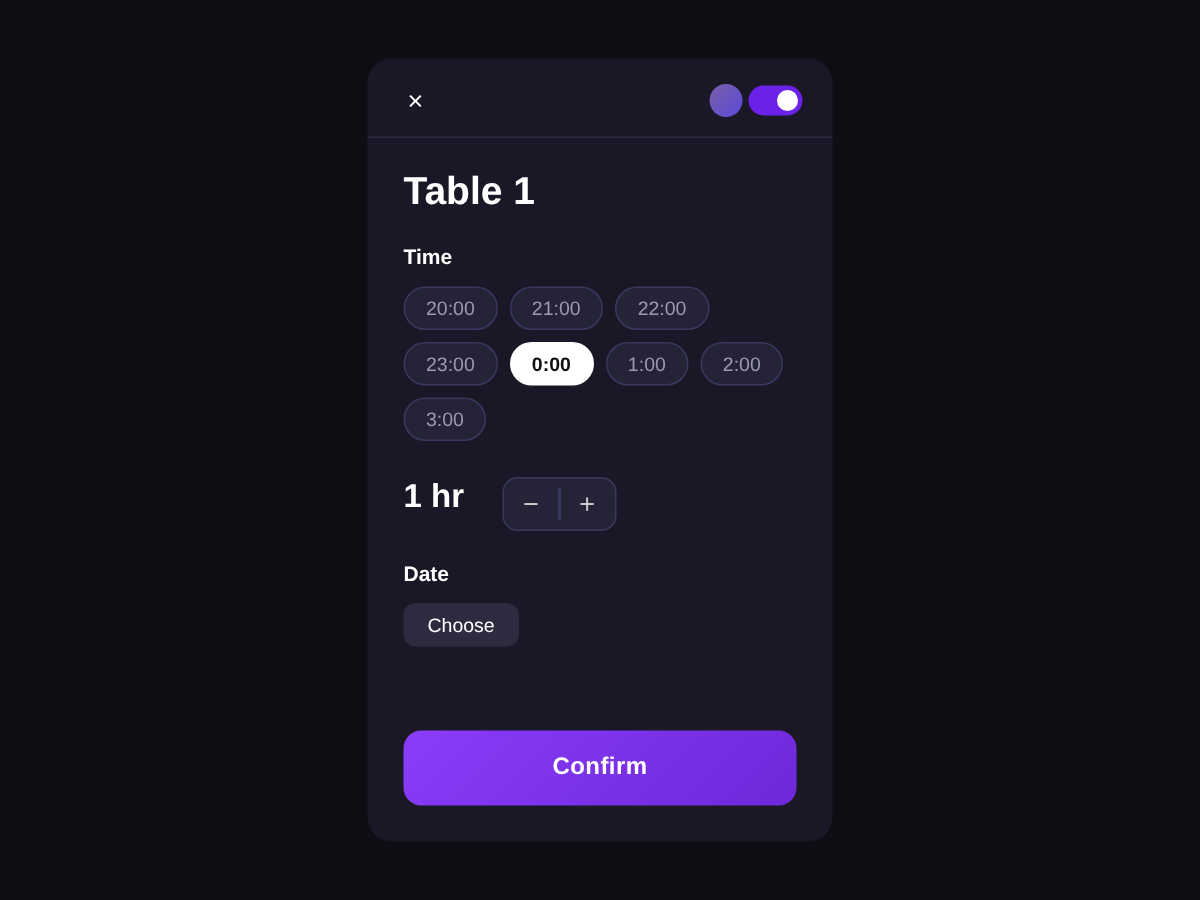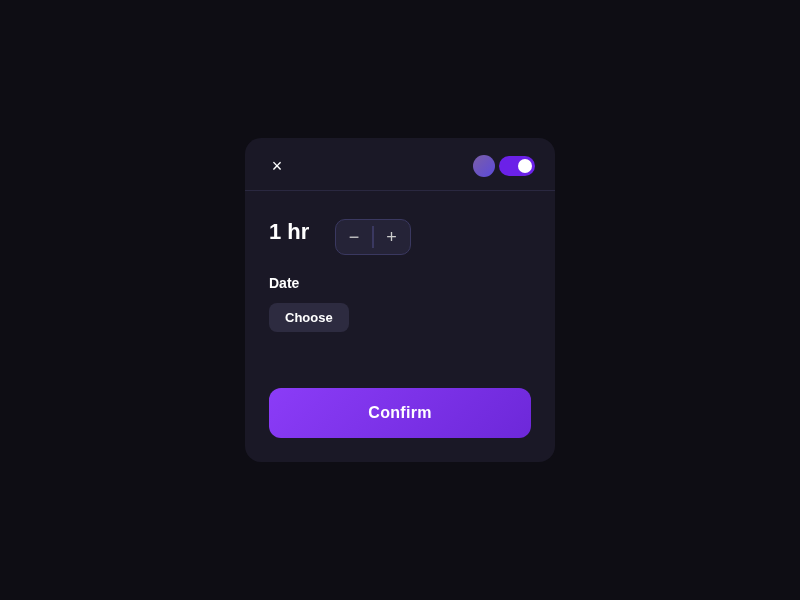--- a/index.html
+++ b/index.html
@@ -189,21 +189,21 @@
       font-weight: 500;
     }
 
     .choose-btn {
       background-color: #2d2b40;
       color: #ffffff;
       border: none;
       border-radius: 8px;
       padding: 7px 16px;
       font-size: 13px;
-      font-weight: 700;
+      font-weight: 400;
       cursor: pointer;
       transition: background 0.15s;
     }
 
     .confirm-btn {
       display: block;
       width: calc(100% - 48px);
       margin: 0 24px;
       background: linear-gradient(135deg, #8b3cf7, #6d28d9);
       color: #ffffff;
@@ -224,21 +224,35 @@
 <div class="modal">
   <div class="modal-header">
     <button class="close-btn">×</button>
     <div class="toggle-wrapper">
       <div class="toggle-avatar"></div>
       <div class="toggle-switch"></div>
     </div>
   </div>
 
   <div class="modal-body">
-
+    <h2 class="table-title">Table 1</h2>
+
+    <div class="duration-section">
+      <div class="section-label">Time</div>
+      <div class="time-grid">
+        <button class="time-chip">20:00</button>
+        <button class="time-chip">21:00</button>
+        <button class="time-chip">22:00</button>
+        <button class="time-chip">23:00</button>
+        <button class="time-chip selected">0:00</button>
+        <button class="time-chip">1:00</button>
+        <button class="time-chip">2:00</button>
+        <button class="time-chip">3:00</button>
+      </div>
+    </div>
 
     <div class="duration-section">
       <div class="duration-row">
         <span class="duration-value">1 hr</span>
         <div class="stepper">
           <button class="stepper-btn">−</button>
           <div class="stepper-divider"></div>
           <button class="stepper-btn">+</button>
         </div>
       </div>

